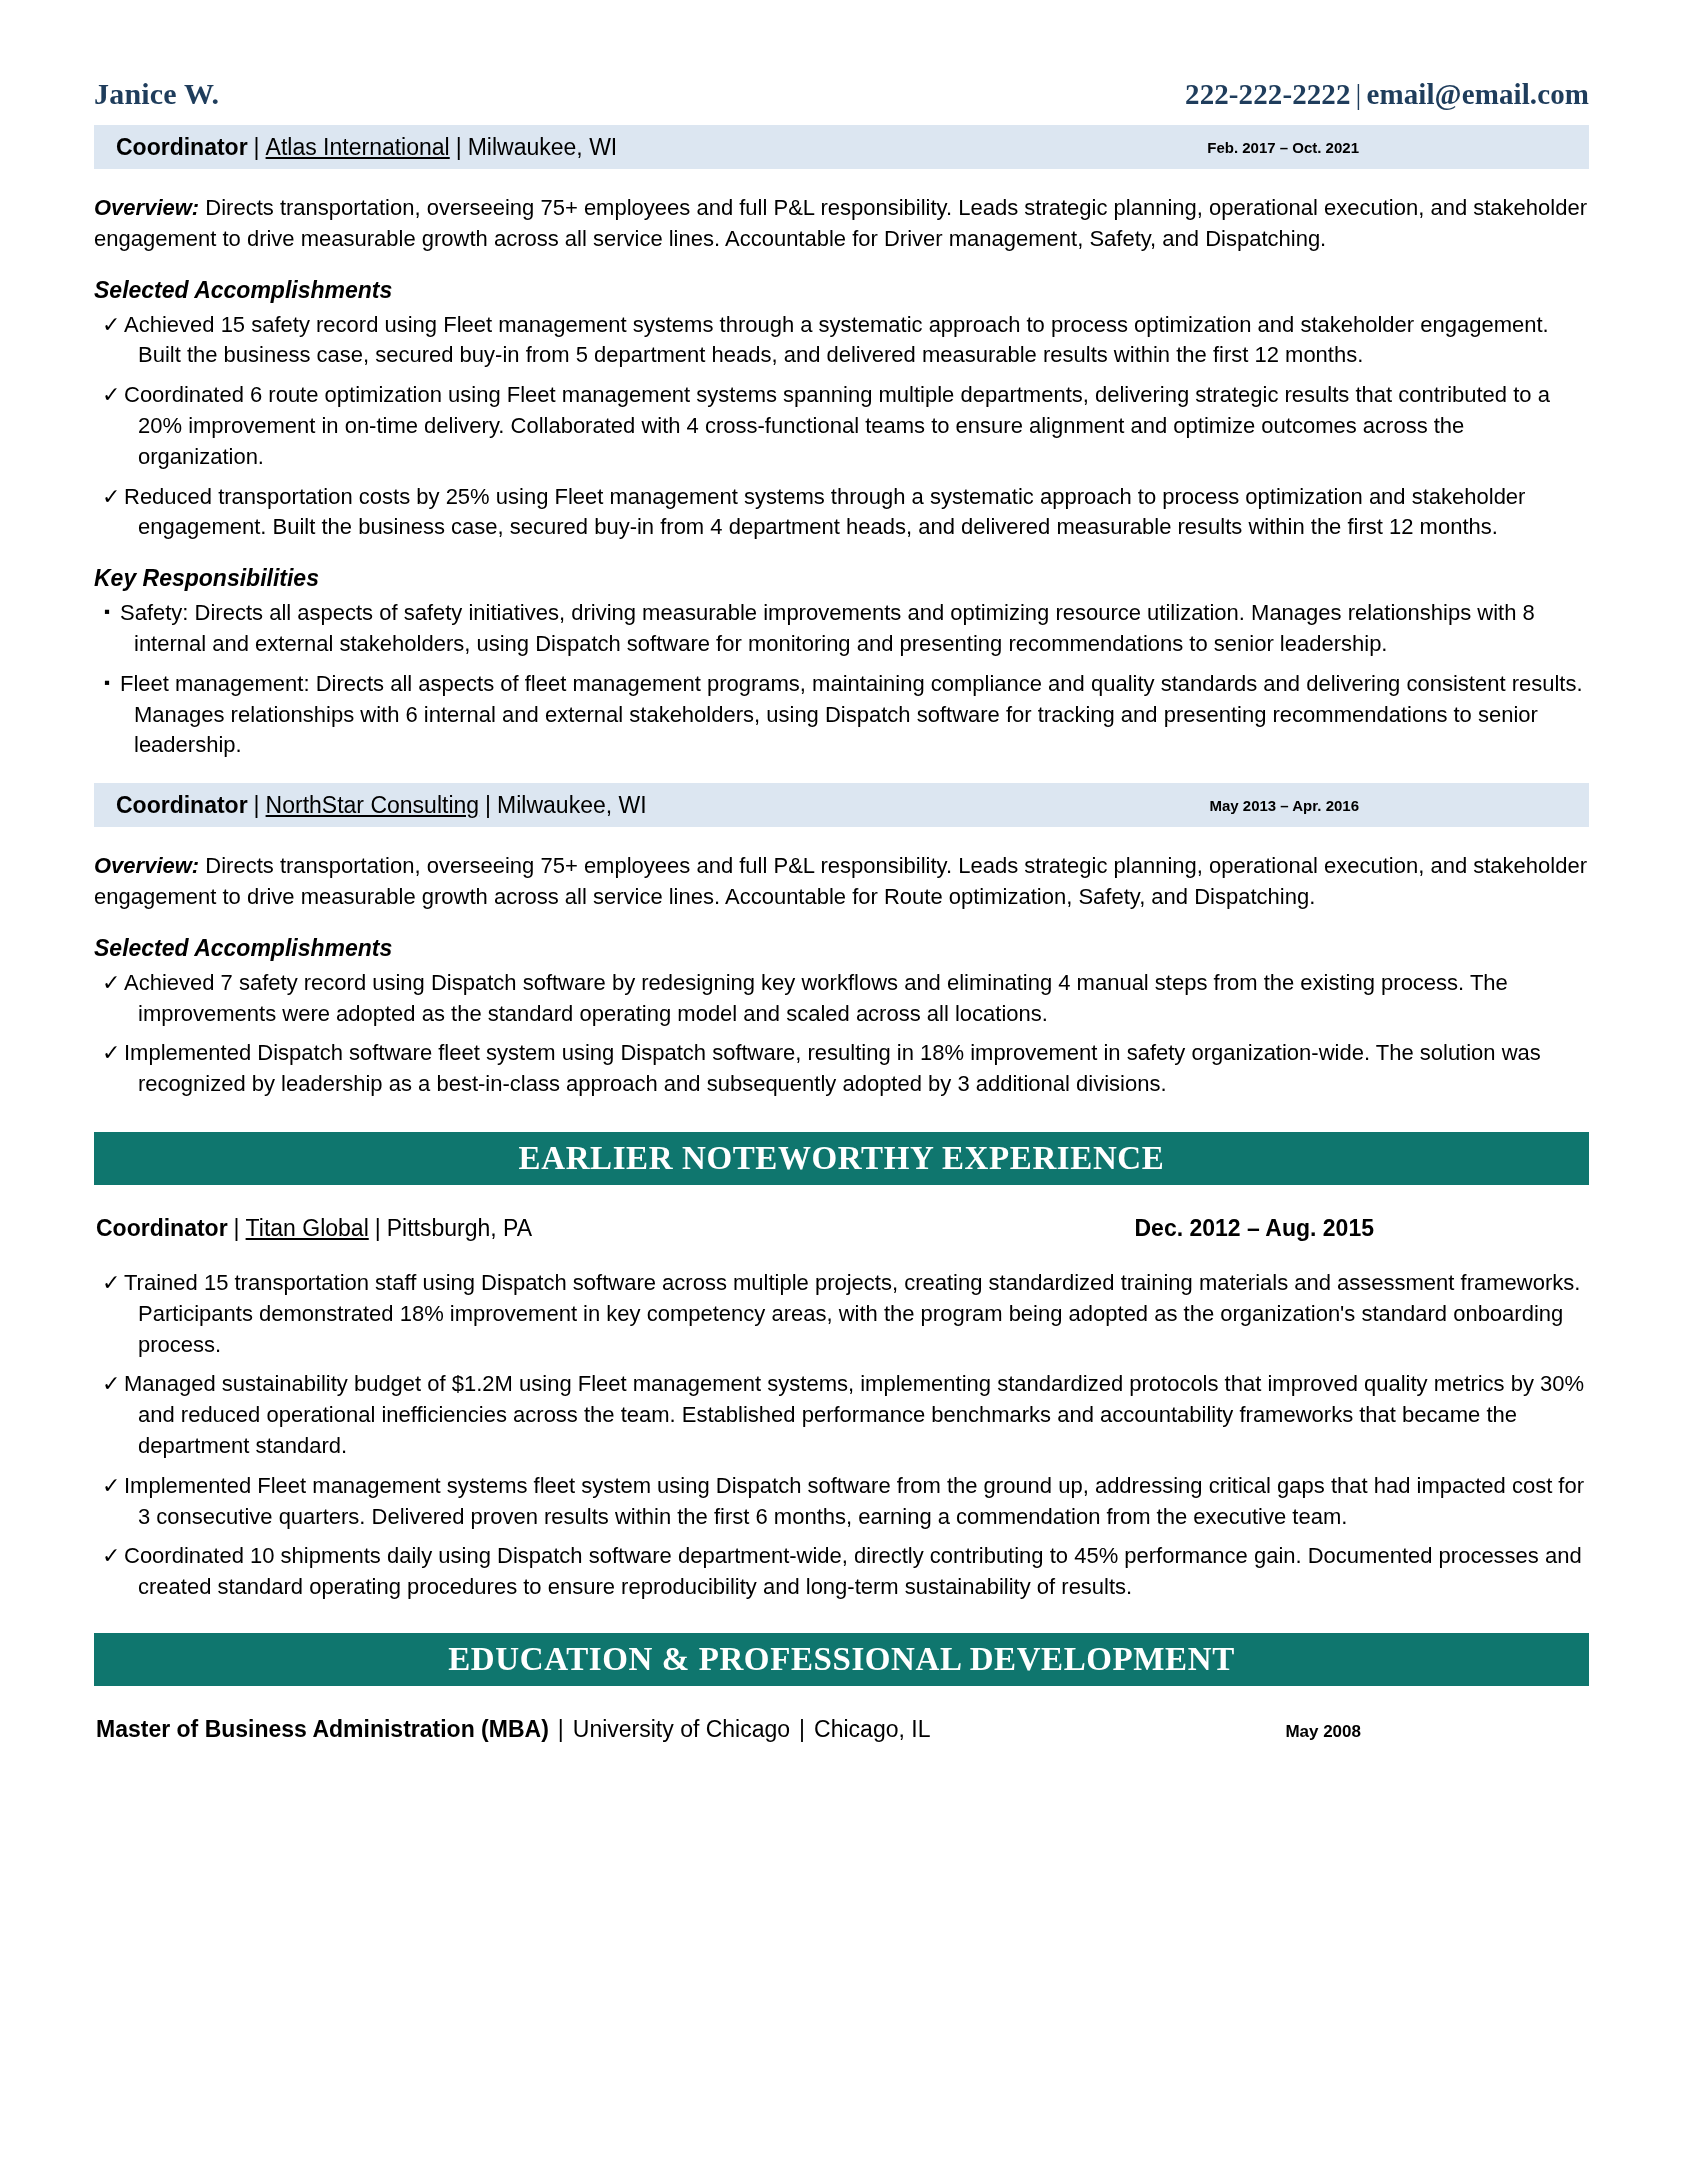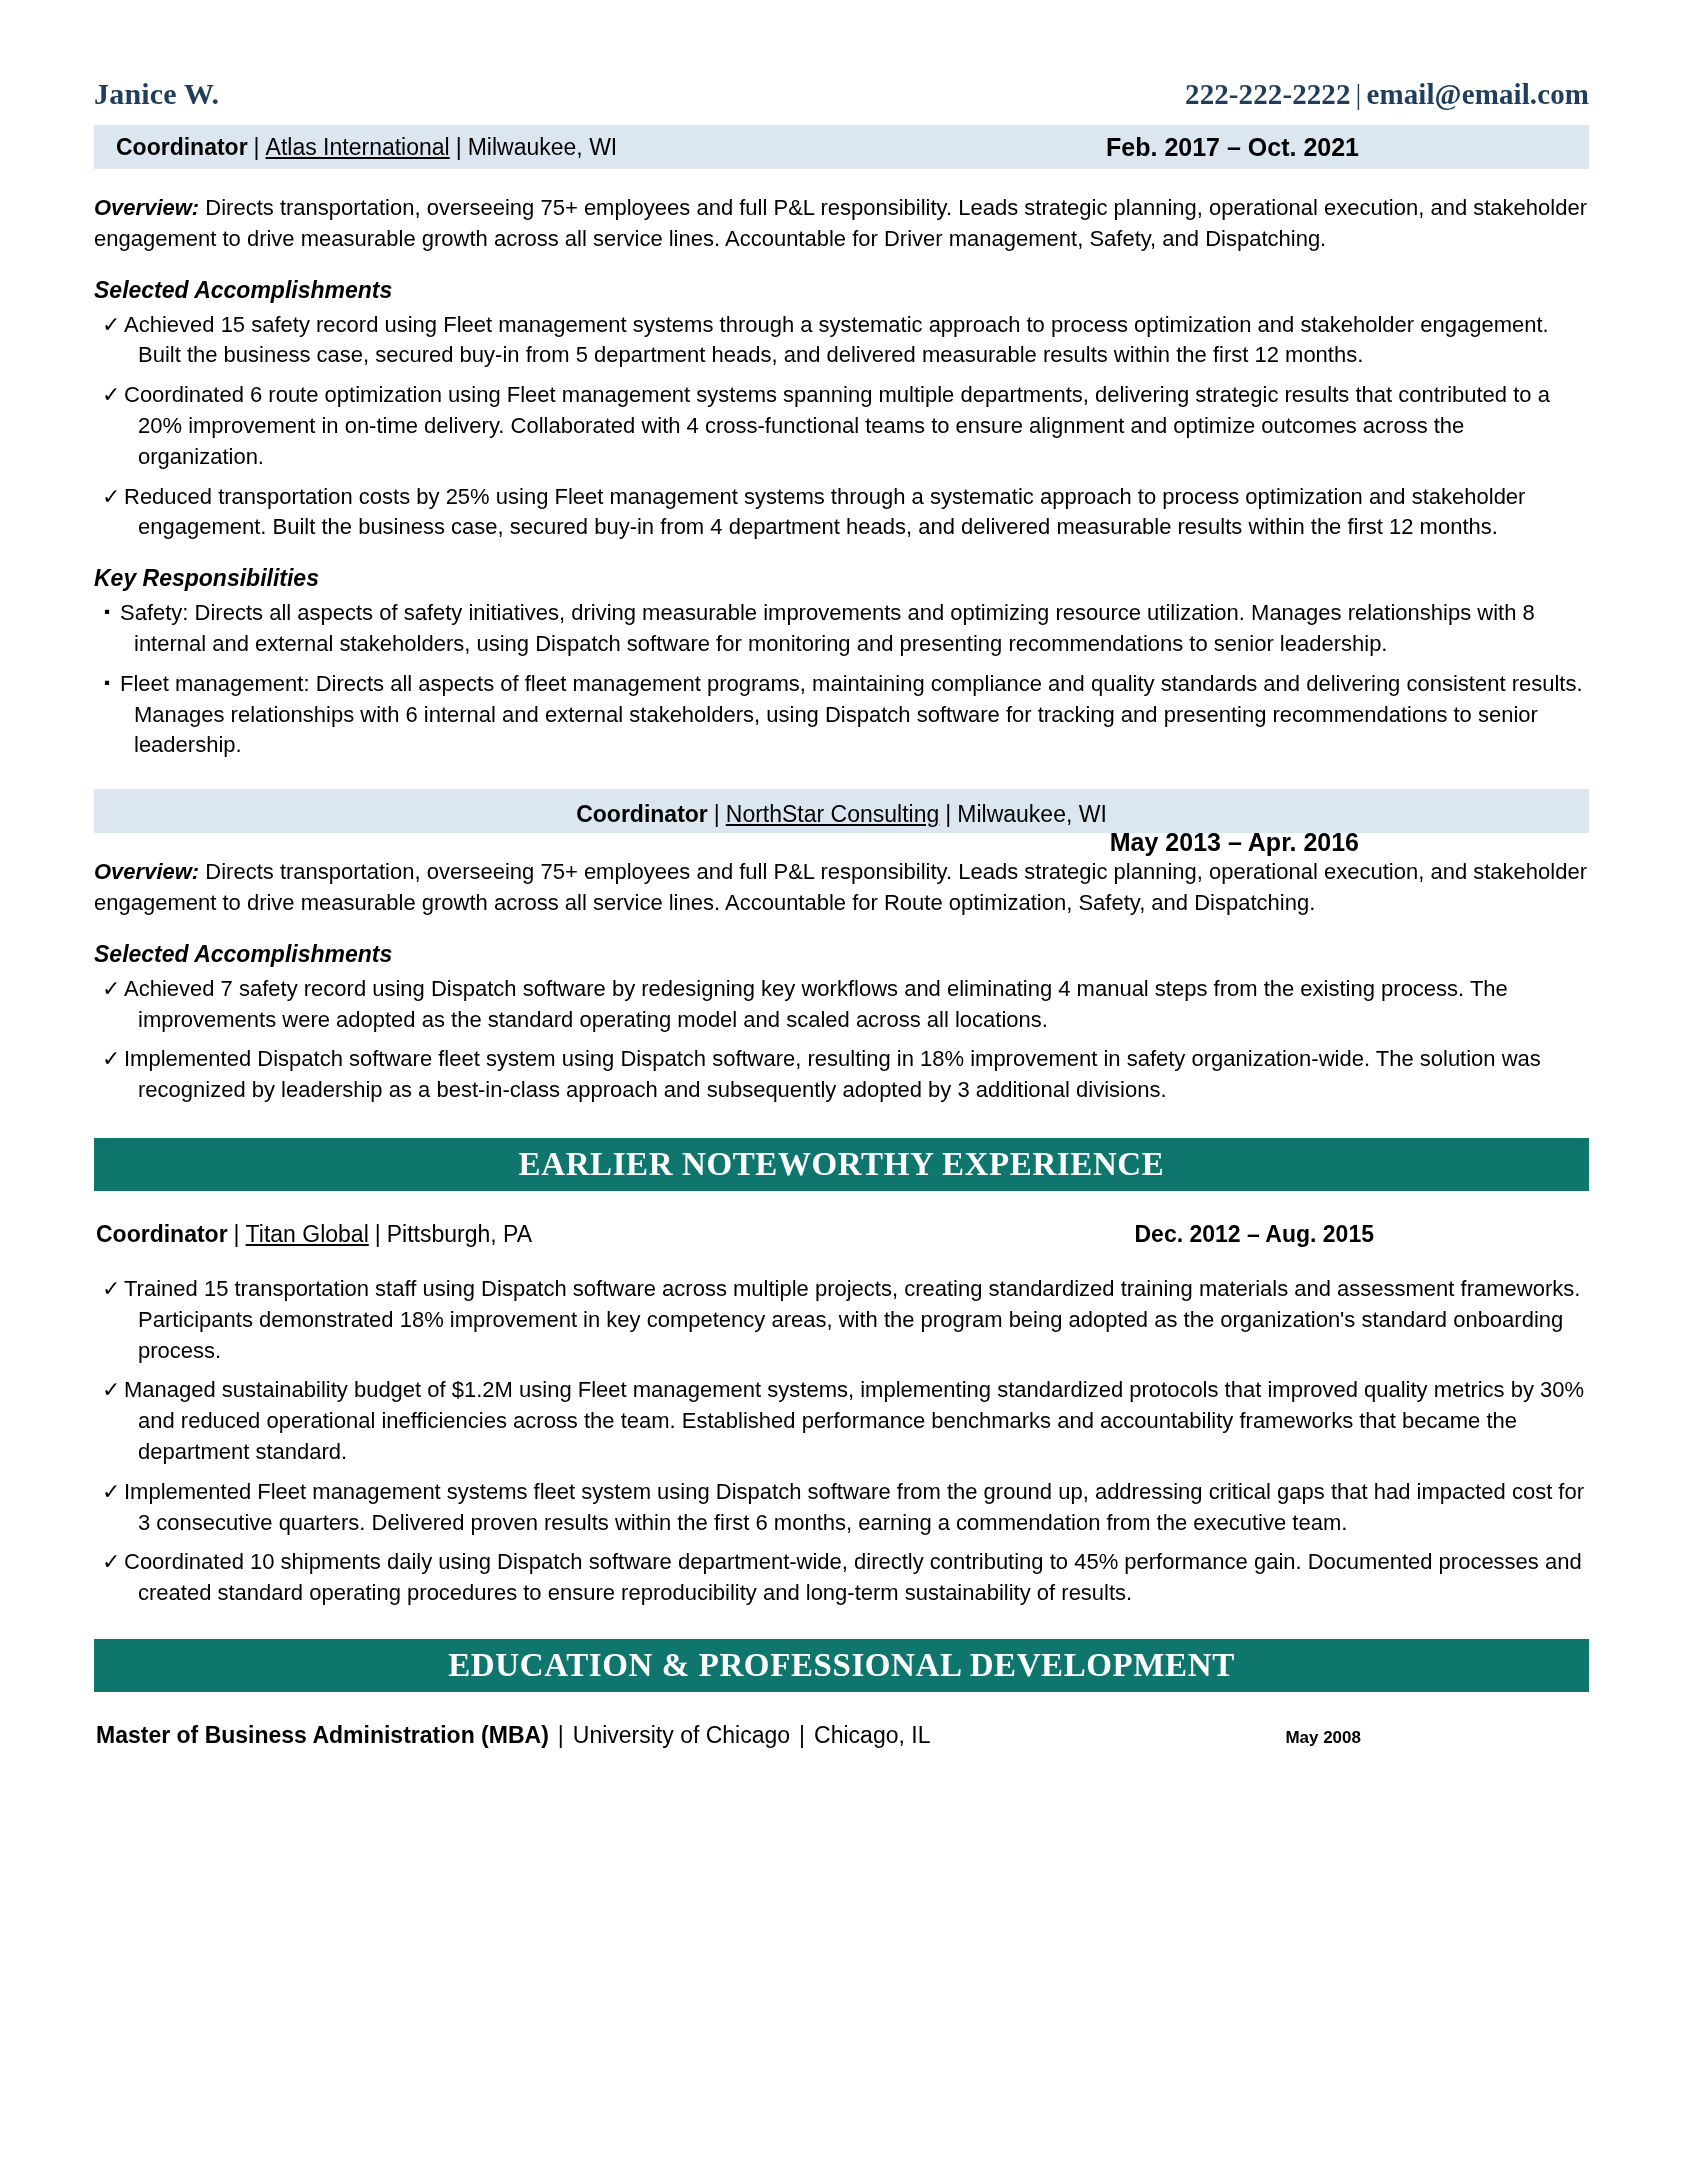--- a/index.html
+++ b/index.html
@@ -66,21 +66,21 @@
     font-weight: bold;
   }
   .pipe {
     padding: 0 6px;
     font-weight: normal;
   }
   .company {
     text-decoration: underline;
   }
   .job-bar-dates {
-    font-size: 25px;
+    font-size: 15px;
     font-weight: bold;
     white-space: nowrap;
     margin-left: auto;
     margin-right: 208px;
   }
 
   
   .job-plain {
     display: flex;
     align-items: baseline;
@@ -201,21 +201,21 @@
     <li><span class="mk">✓</span><span>Coordinated 6 route optimization using Fleet management systems spanning multiple departments, delivering strategic results that contributed to a 20% improvement in on-time delivery. Collaborated with 4 cross-functional teams to ensure alignment and optimize outcomes across the organization.</span><b></b><span></span></li>
     <li><span class="mk">✓</span><span>Reduced transportation costs by </span><b>25%</b><span> using Fleet management systems through a systematic approach to process optimization and stakeholder engagement. Built the business case, secured buy-in from 4 department heads, and delivered measurable results within the first 12 months.</span></li>
   </ul>
 
   <div class="subhead">Key Responsibilities</div>
   <ul class="bullets resp">
     <li><span class="mk">▪</span><b>Safety:</b><span> Directs all aspects of safety initiatives, driving measurable improvements and optimizing resource utilization. Manages relationships with 8 internal and external stakeholders, using Dispatch software for monitoring and presenting recommendations to senior leadership.</span></li>
     <li><span class="mk">▪</span><b>Fleet management:</b><span> Directs all aspects of fleet management programs, maintaining compliance and quality standards and delivering consistent results. Manages relationships with 6 internal and external stakeholders, using Dispatch software for tracking and presenting recommendations to senior leadership.</span></li>
   </ul>
 
-  <div class="job-bar" style="margin-top:28px;flex-direction:column;">
+  <div class="job-bar" style="margin-top:22px;">
     <div class="job-bar-left">
       <span class="job-title">Coordinator</span><span class="pipe">|</span><span class="company">NorthStar Consulting</span><span class="pipe">|</span><span>Milwaukee, WI</span>
     </div>
     <div class="job-bar-dates">May 2013 – Apr. 2016</div>
   </div>
 
   <p class="overview"><b class="lead">Overview:</b><span> Directs transportation, overseeing 75+ employees and full P&amp;L responsibility. Leads strategic planning, operational execution, and stakeholder engagement to drive measurable growth across all service lines. Accountable for Route optimization, Safety, and Dispatching.</span></p>
 
   <div class="subhead">Selected Accomplishments</div>
   <ul class="bullets">

